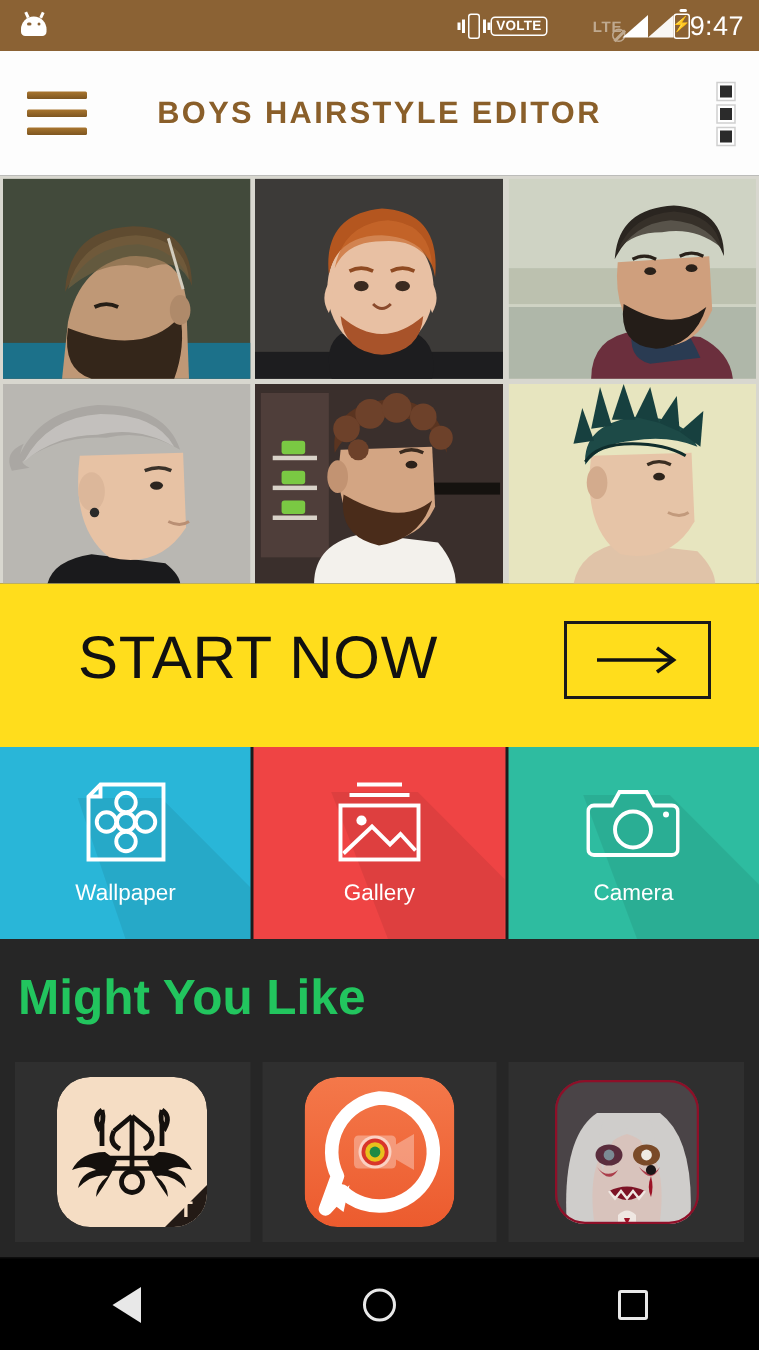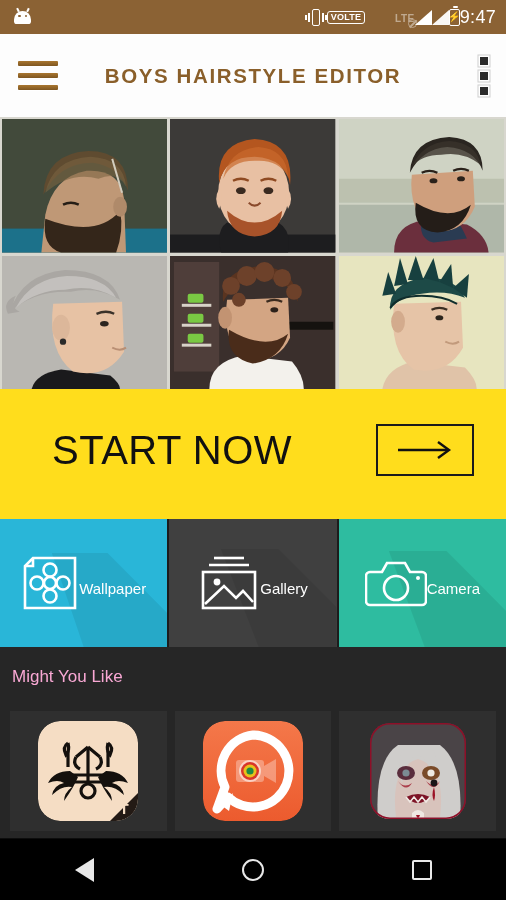--- a/index.html
+++ b/index.html
@@ -101,48 +101,48 @@
   .grid{
     height:272px; background:#d8d7cf; padding:2px 2px 0 2px;
     display:grid; grid-template-columns:repeat(3,1fr); grid-template-rows:repeat(2,1fr);
     gap:3px;
   }
   .cell{ position:relative; overflow:hidden; }
   .cell svg{ display:block; width:100%; height:100%; }
 
   
   .startnow{
-    height:130px; background:#ffdd1c; display:flex; align-items:center;
+    height:109px; background:#ffdd1c; display:flex; align-items:center;
     padding:0 32px 8px 52px; cursor:pointer;
   }
   .start-label{ font-size:40px; color:#111; letter-spacing:.5px; }
   .start-arrow{
     margin-left:auto; width:98px; height:52px; border:2.5px solid #1a1a1a;
     display:flex; align-items:center; justify-content:center;
   }
   .start-arrow svg{ display:block; }
 
   
   .tiles{ height:128px; display:grid; grid-template-columns:repeat(3,1fr); gap:2px; }
   .tile{ position:relative; overflow:hidden; cursor:pointer;
     display:flex; flex-direction:column; align-items:center; justify-content:center; }
   .tile .shadow{
     position:absolute; left:0; top:0; width:100%; height:100%;
     pointer-events:none;
   }
-  .tile .tc{ position:relative; z-index:2; display:flex; flex-direction:row; align-items:center; }
+  .tile .tc{ position:relative; z-index:2; display:flex; flex-direction:column; align-items:center; }
   .tile .ticon{ height:56px; display:flex; align-items:center; justify-content:center; }
   .tile .tlabel{ margin-top:11px; color:#fff; font-size:15px; }
   .t-wall{ background:#29b6d8; }
-  .t-gal{ background:#404040; }
+  .t-gal{ background:#ef4444; }
   .t-cam{ background:#2ebca0; }
 
   
   .mylike{ background:#262626; height:222px; padding:20px 10px 0 10px; }
-  .mylike h2{ color:#f9a8d4; font-size:17px; font-weight:normal; margin:0 0 24px 2px; }
+  .mylike h2{ color:#22c55e; font-size:33px; font-weight:bold; margin:0 0 24px 2px; }
   .adrow{ display:flex; gap:8px; }
   .adcard{
     flex:1; height:120px; background:#2f2f2f;
     display:flex; align-items:center; justify-content:center; cursor:pointer;
   }
   .adicon{ width:100px; height:100px; border-radius:22px; overflow:hidden; position:relative; }
   .adicon svg{ display:block; width:100%; height:100%; }
 
   
   .navbar{

